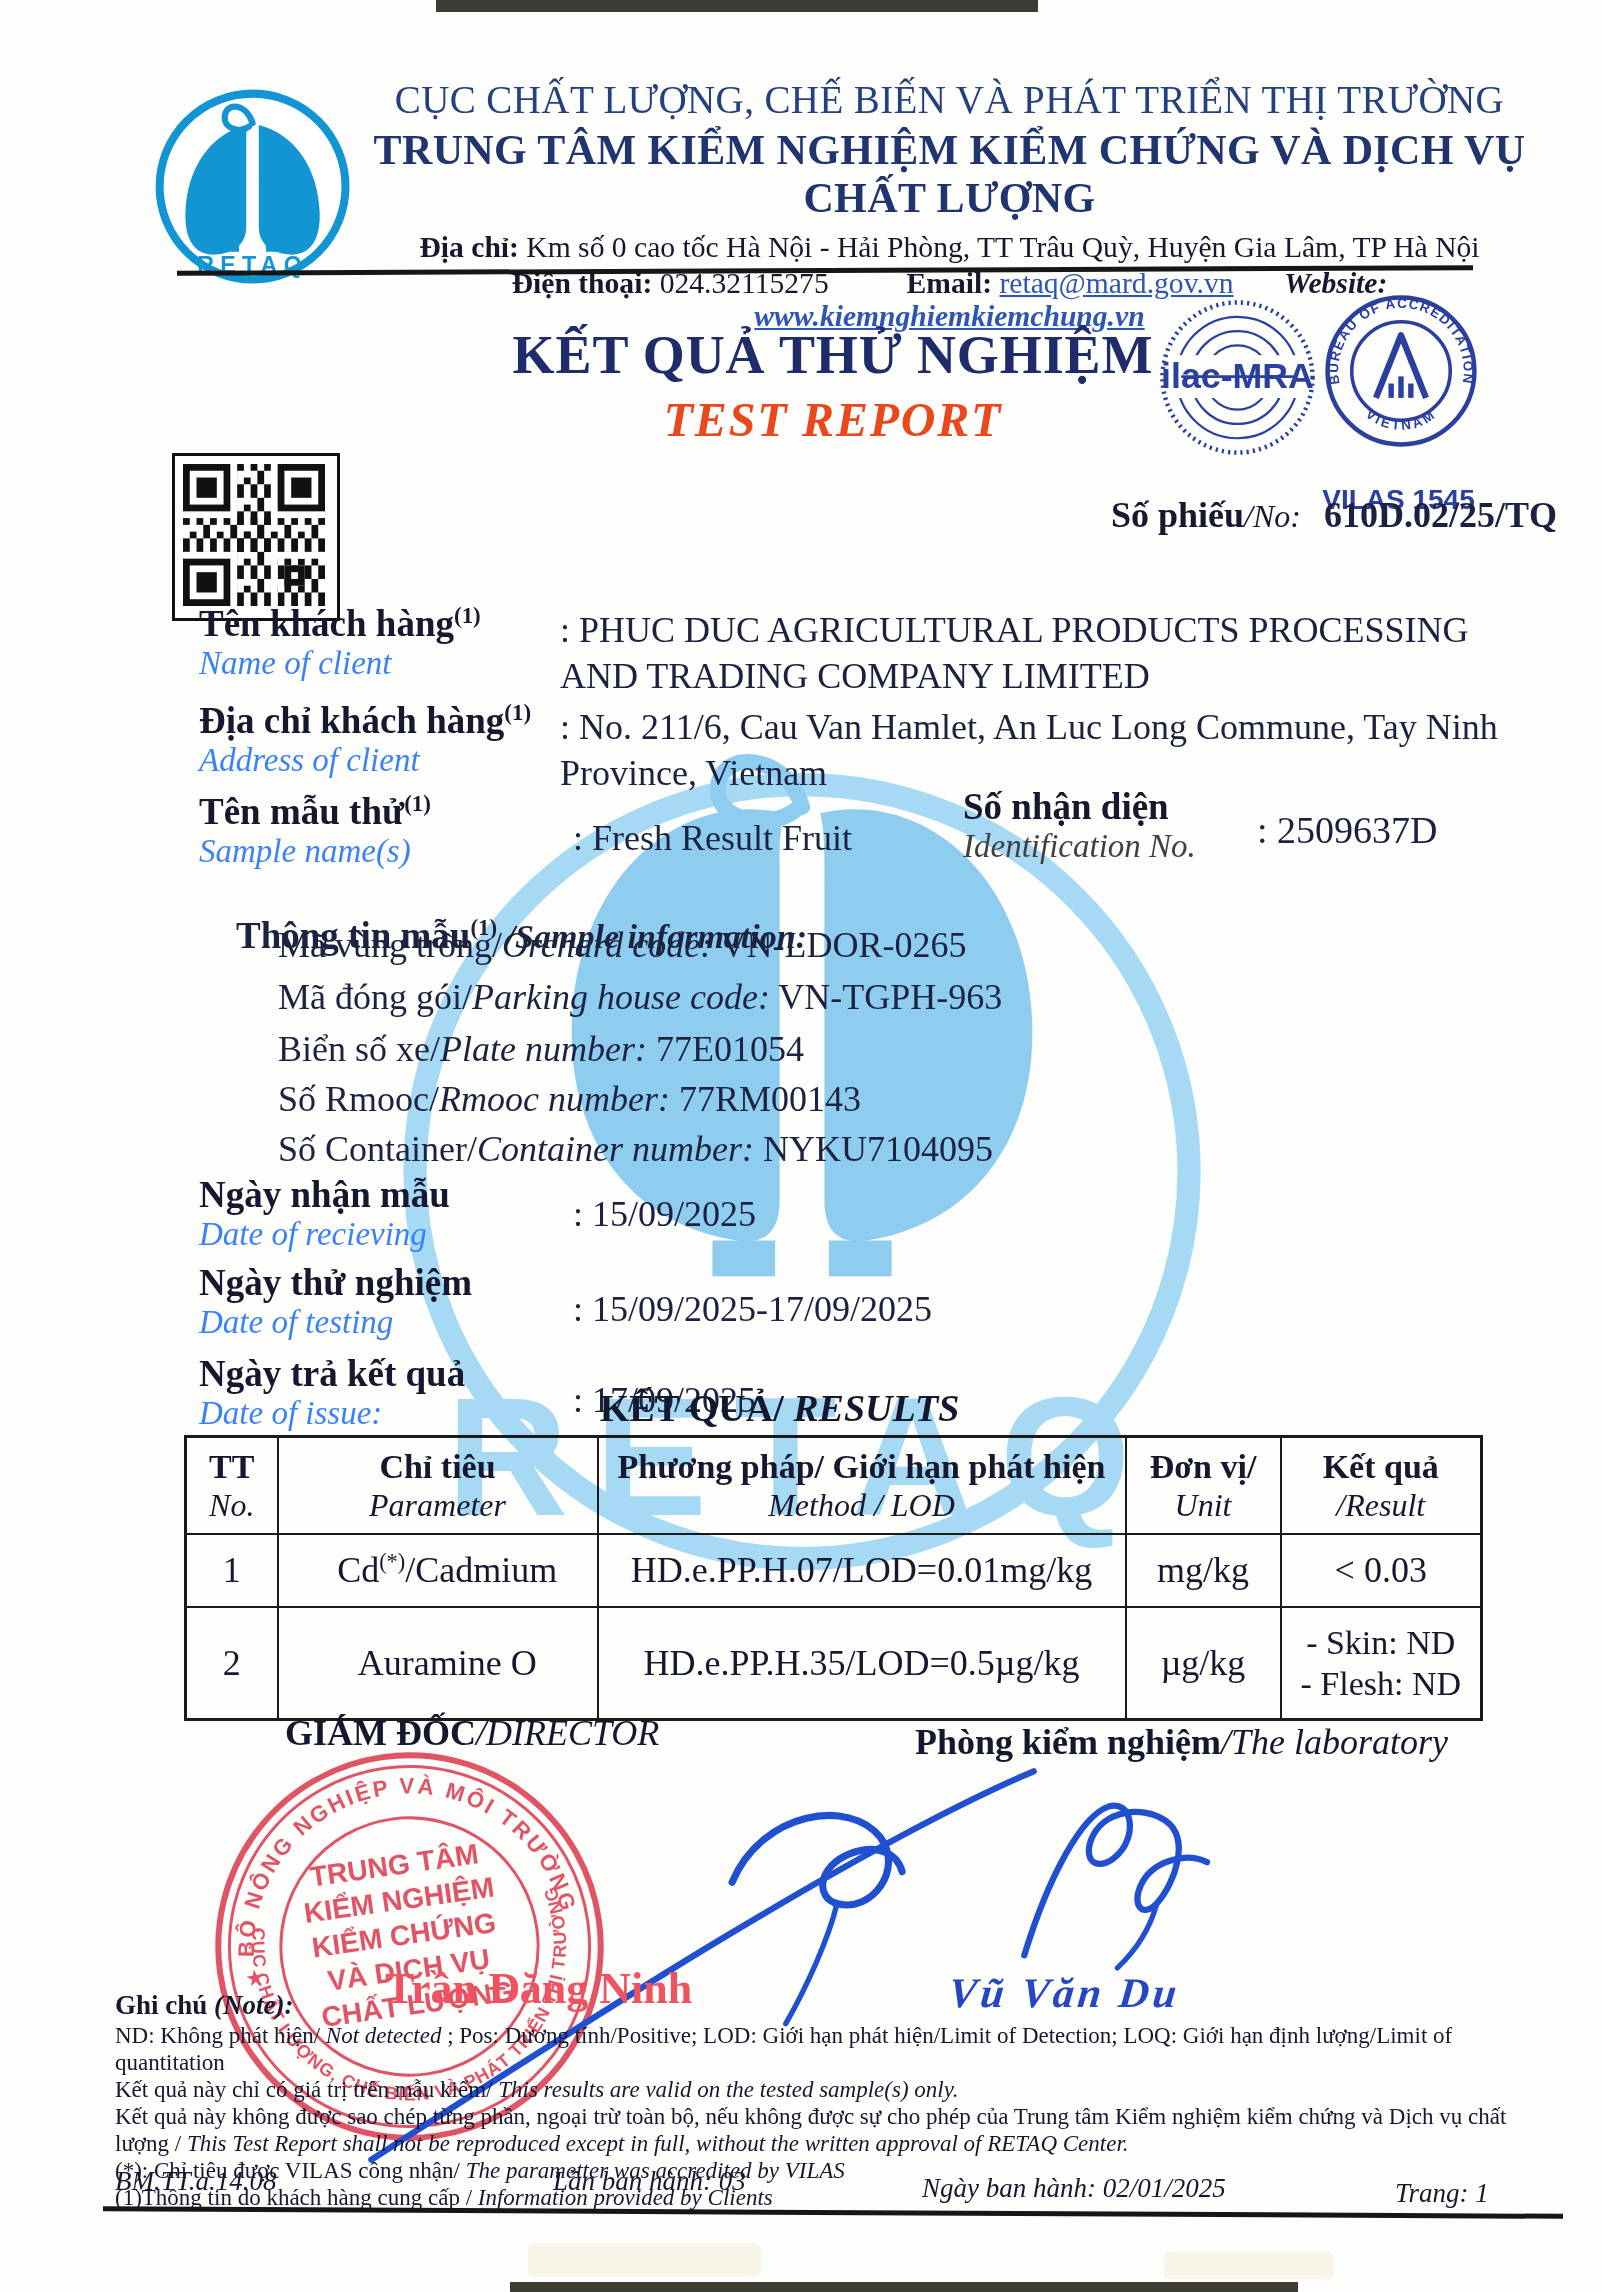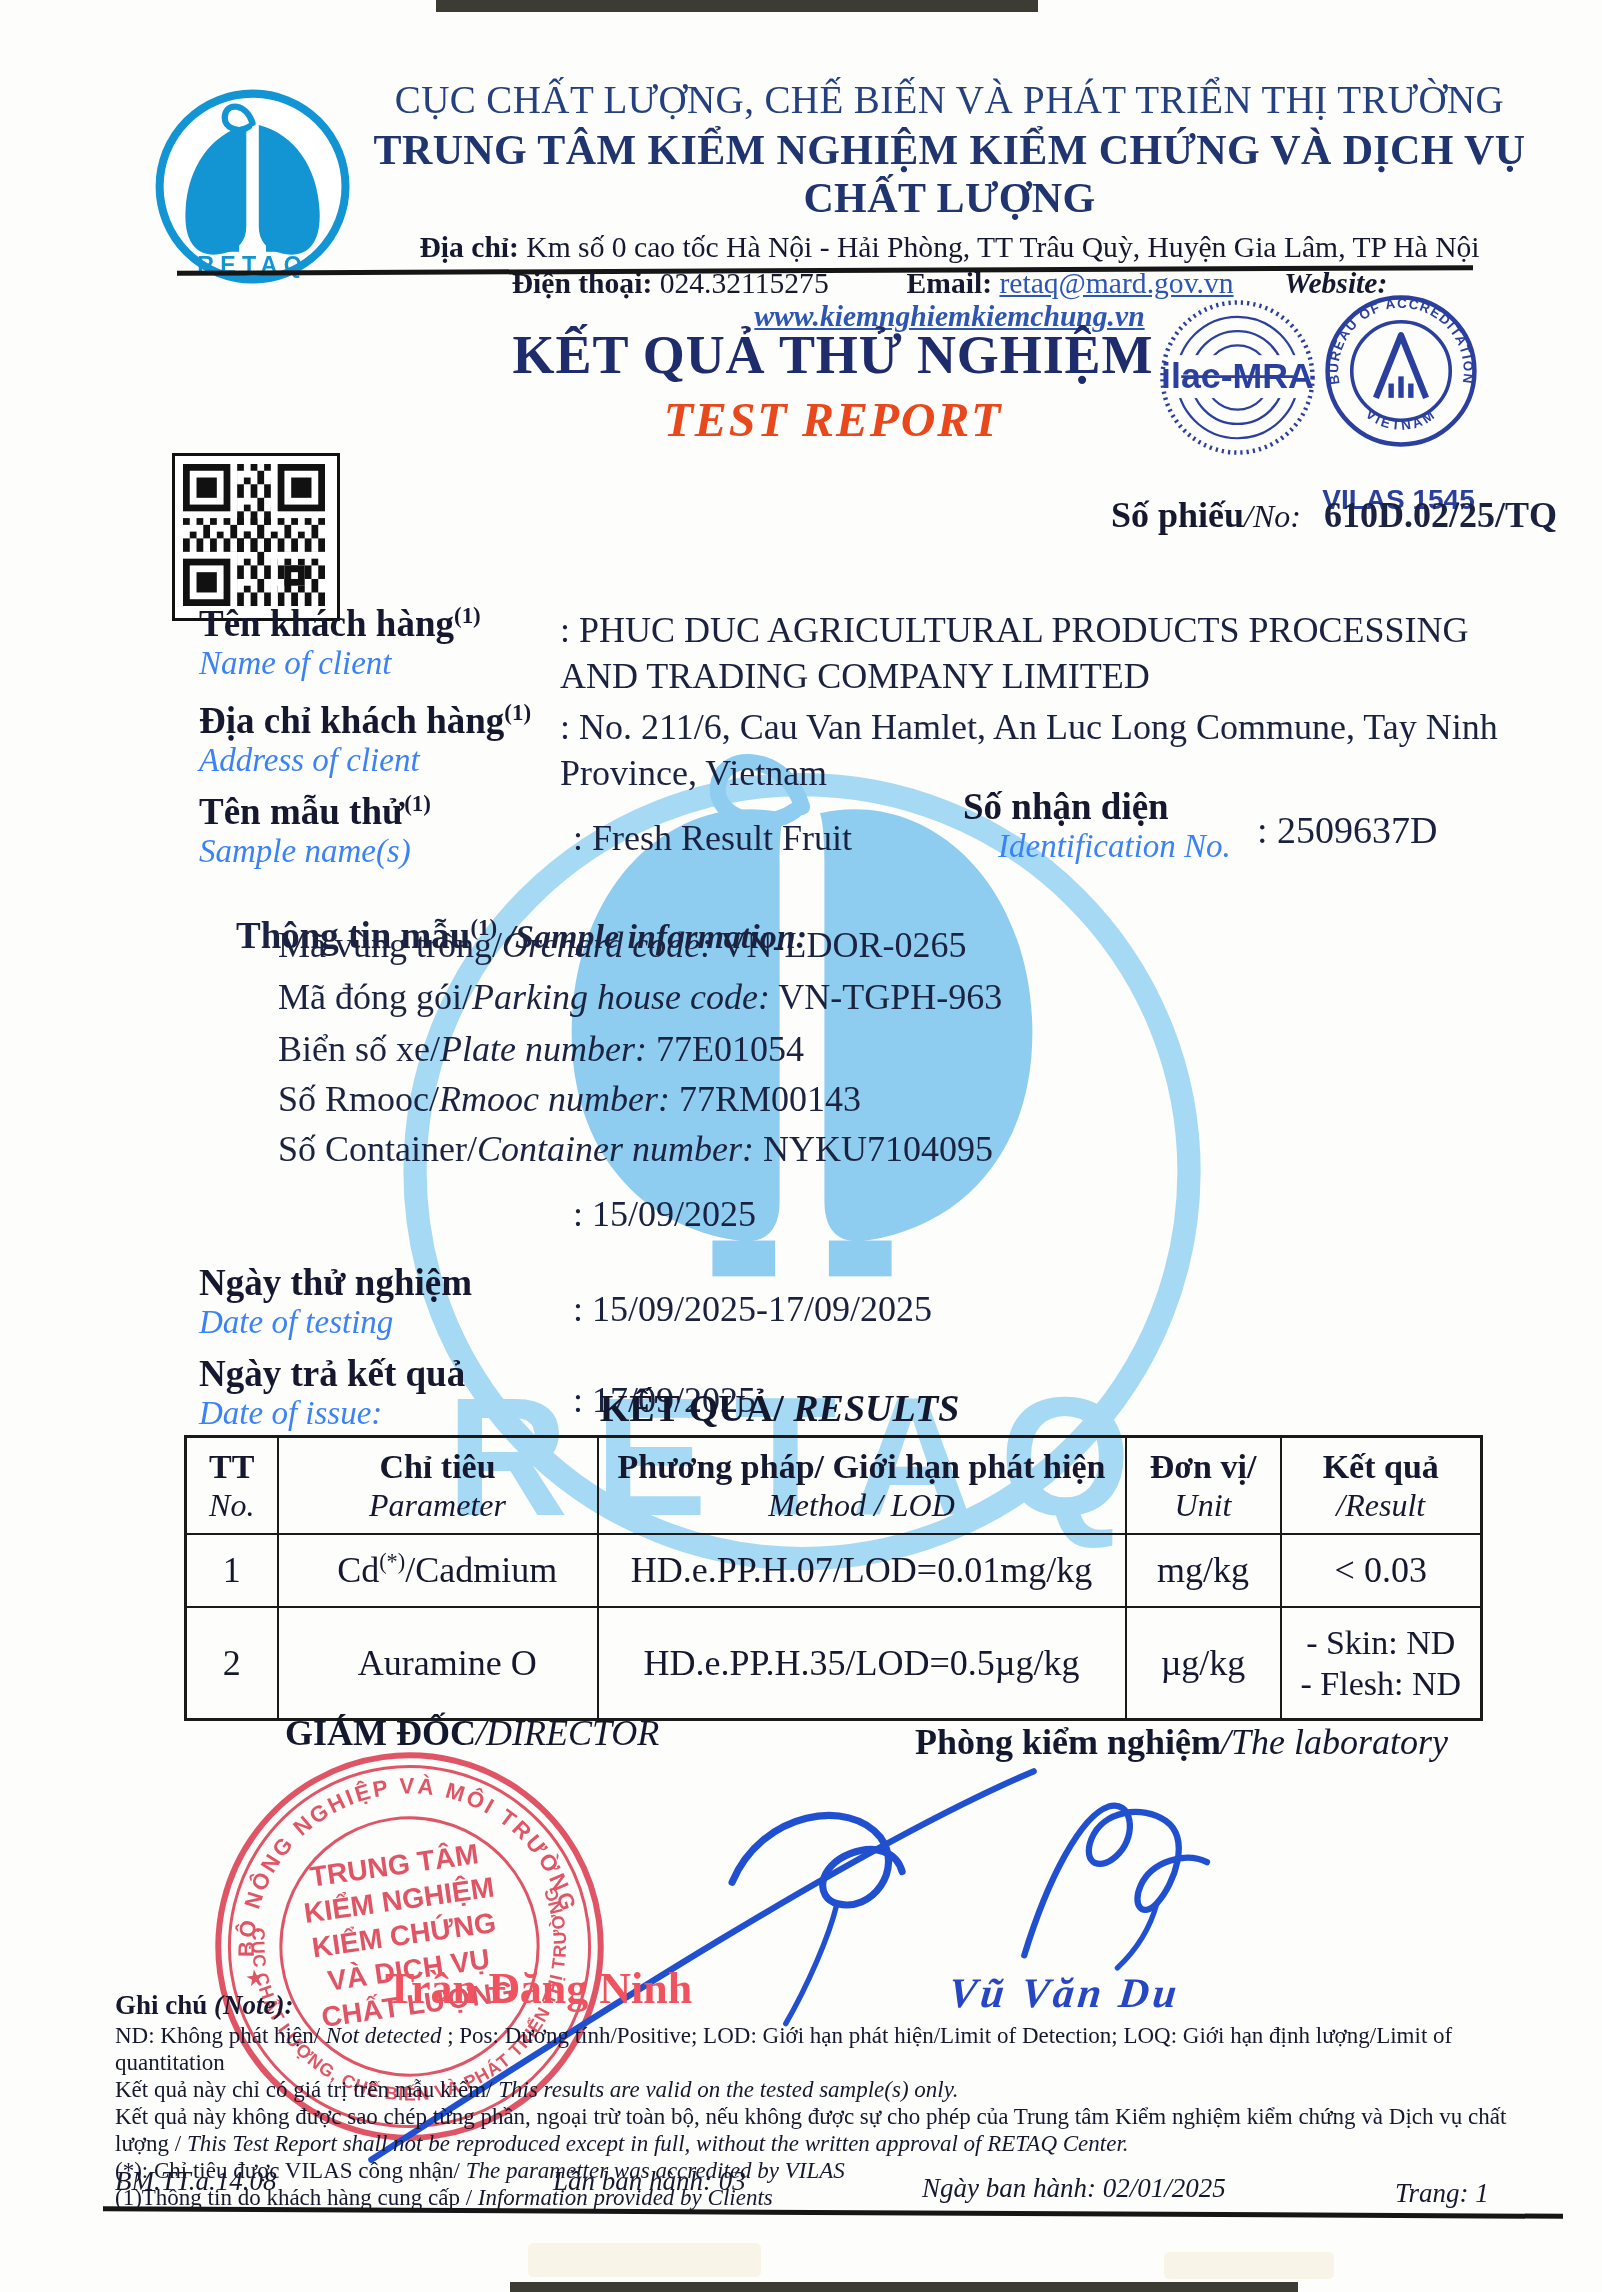--- a/index.html
+++ b/index.html
@@ -220,33 +220,37 @@
   </div>
   <div class="abs val info-val" style="top:704px;">: No. 211/6, Cau Van Hamlet, An Luc Long Commune, Tay Ninh Province, Vietnam</div>
 
   <div class="abs lab" style="top:790px;">
     <div class="vi"><span>Tên mẫu thử</span><sup>(1)</sup></div>
     <div class="en">Sample name(s)</div>
   </div>
   <div class="abs val" style="left:573px; top:817px;">: Fresh Result Fruit</div>
   <div class="abs idlab" style="top:785px;">
     <div style="font-weight:bold; font-size:37px; color:#15182e;">Số nhận diện</div>
-    <div style="font-style:italic; font-size:33px; color:#3b82f6;margin-left:35px;">Identification No.</div>
+    <div style="font-style:italic; font-size:33px; color:#404040;">Identification No.</div>
   </div>
   <div class="abs val" style="left:1257px; top:808px; font-size:38px;">: 2509637D</div>
 
   <div class="abs inline-info" style="top:871px;">
     <span class="vi">Thông tin mẫu</span><sup class="vi">(1)</sup><span class="en"> /Sample information:</span>
   </div>
   <div class="abs subinfo" style="top:924px;"><span>Mã vùng trồng/</span><span class="it">Orchard code:</span><span> VN-LDOR-0265</span></div>
   <div class="abs subinfo" style="top:976px;"><span>Mã đóng gói/</span><span class="it">Parking house code:</span><span> VN-TGPH-963</span></div>
   <div class="abs subinfo" style="top:1028px;"><span>Biển số xe/</span><span class="it">Plate number:</span><span> 77E01054</span></div>
   <div class="abs subinfo" style="top:1078px;"><span>Số Rmooc/</span><span class="it">Rmooc number:</span><span> 77RM00143</span></div>
   <div class="abs subinfo" style="top:1128px;"><span>Số Container/</span><span class="it">Container number:</span><span> NYKU7104095</span></div>
 
+  <div class="abs lab" style="top:1173px;">
+    <div class="vi">Ngày nhận mẫu</div>
+    <div class="en">Date of recieving</div>
+  </div>
   <div class="abs val" style="left:573px; top:1193px;">: 15/09/2025</div>
 
   <div class="abs lab" style="top:1261px;">
     <div class="vi">Ngày thử nghiệm</div>
     <div class="en">Date of testing</div>
   </div>
   <div class="abs val" style="left:573px; top:1288px;">: 15/09/2025-17/09/2025</div>
 
   <div class="abs lab" style="top:1352px;">
     <div class="vi">Ngày trả kết quả</div>

